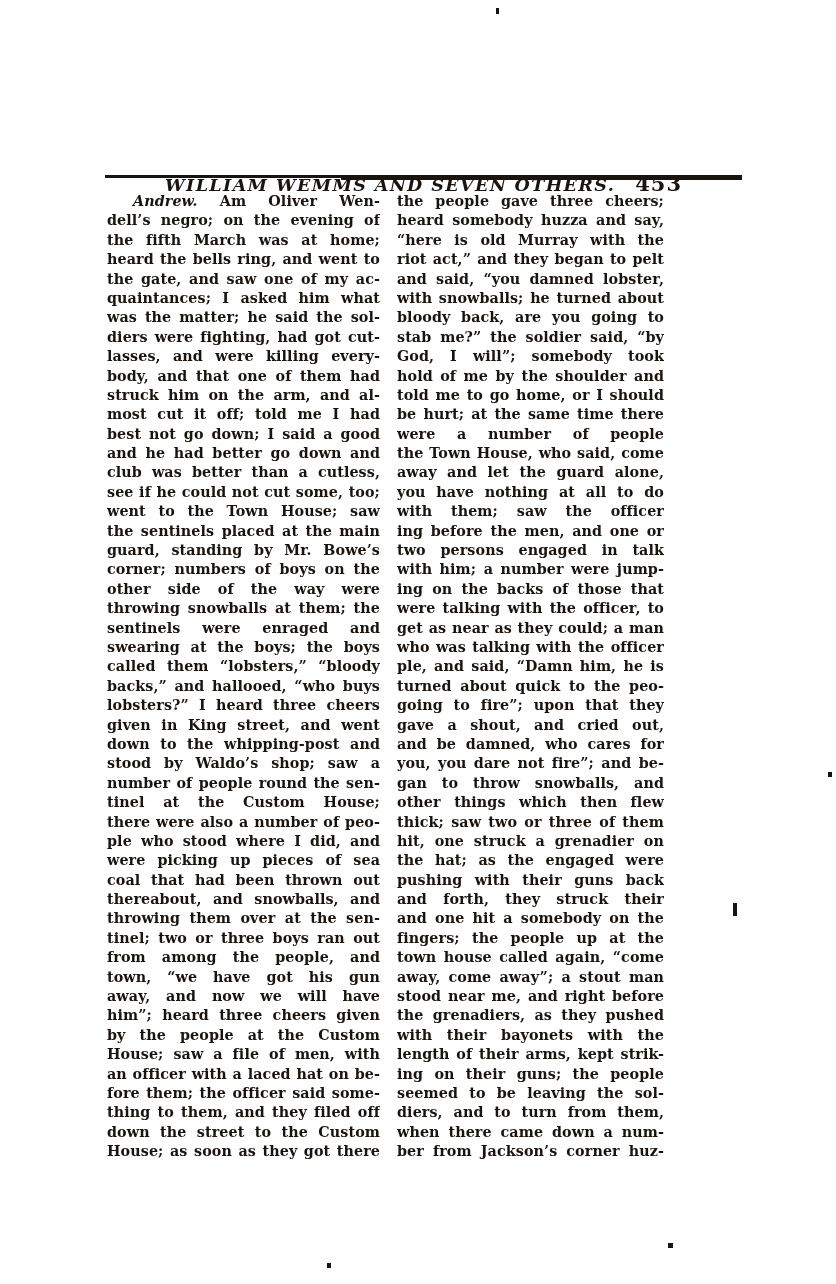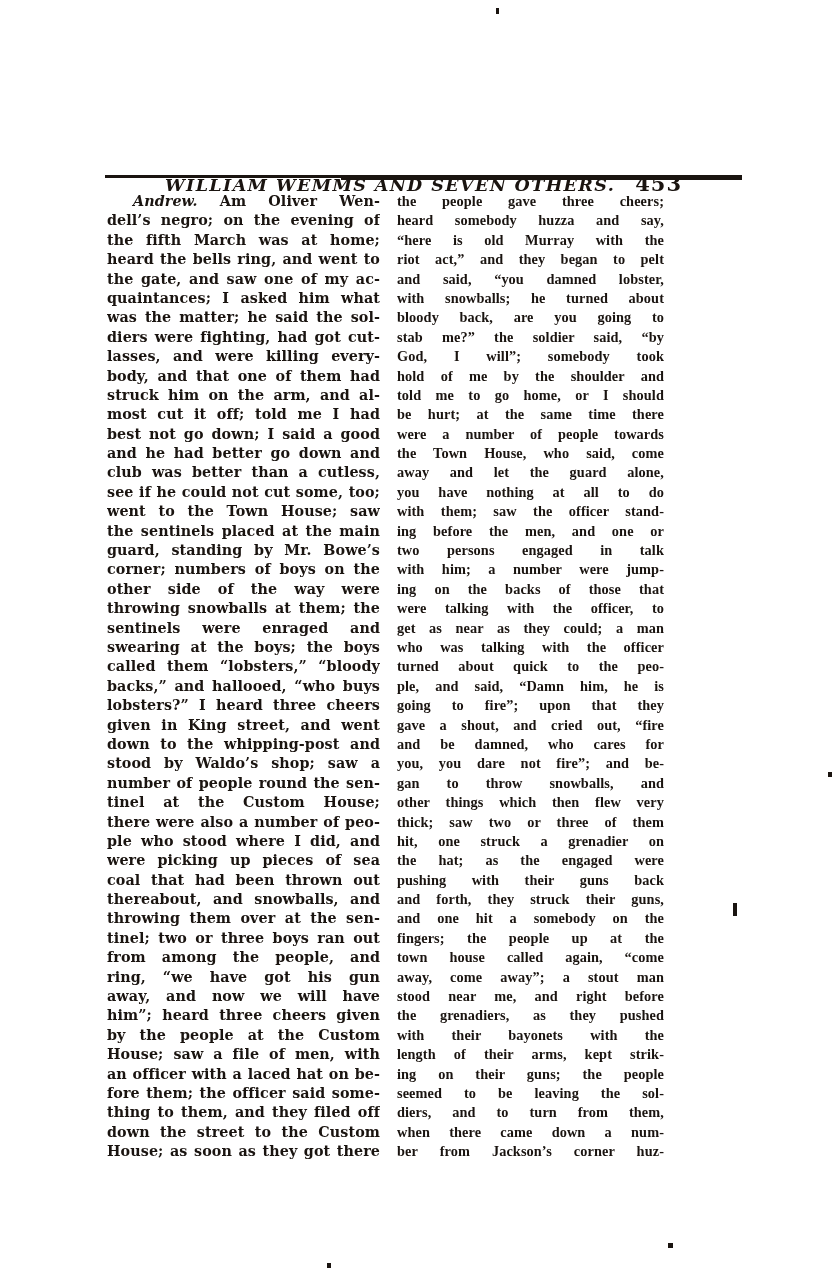--- a/index.html
+++ b/index.html
@@ -65,21 +65,21 @@
   }
   
   .column {
     position: absolute;
     top: 192px;
     font-weight: 700;
     font-size: 14.3px;
     letter-spacing: 0.1px;
   }
   #col-left  { left: 107px; width: 273px; }
-  #col-right { left: 397px; width: 267px; font-family: Liberation Serif, serif; }
+  #col-right { left: 397px; width: 267px; }
   .line {
     height: 19.4px;
     line-height: 19.4px;
     text-align: justify;
     text-align-last: justify;
     overflow: hidden;
     white-space: normal;
   }
   .line.first .indent {
     display: inline-block;
@@ -151,21 +151,21 @@
         <div class="line">number of people round the sen-</div>
         <div class="line">tinel at the Custom House;</div>
         <div class="line">there were also a number of peo-</div>
         <div class="line">ple who stood where I did, and</div>
         <div class="line">were picking up pieces of sea</div>
         <div class="line">coal that had been thrown out</div>
         <div class="line">thereabout, and snowballs, and</div>
         <div class="line">throwing them over at the sen-</div>
         <div class="line">tinel; two or three boys ran out</div>
         <div class="line">from among the people, and</div>
-        <div class="line">ring, “we have got his gun</div>
+        <div class="line">town, “we have got his gun</div>
         <div class="line">away, and now we will have</div>
         <div class="line">him”; heard three cheers given</div>
         <div class="line">by the people at the Custom</div>
         <div class="line">House; saw a file of men, with</div>
         <div class="line">an officer with a laced hat on be-</div>
         <div class="line">fore them; the officer said some-</div>
         <div class="line">thing to them, and they filed off</div>
         <div class="line">down the street to the Custom</div>
         <div class="line">House; as soon as they got there</div>
       </div>
@@ -190,22 +190,22 @@
         <div class="line">away and let the guard alone,</div>
         <div class="line">you have nothing at all to do</div>
         <div class="line">with them; saw the officer stand-</div>
         <div class="line">ing before the men, and one or</div>
         <div class="line">two persons engaged in talk</div>
         <div class="line">with him; a number were jump-</div>
         <div class="line">ing on the backs of those that</div>
         <div class="line">were talking with the officer, to</div>
         <div class="line">get as near as they could; a man</div>
         <div class="line">who was talking with the officer</div>
+        <div class="line">ple, and said, “Damn him, he is</div>
         <div class="line">turned about quick to the peo-</div>
-        <div class="line">ple, and said, “Damn him, he is</div>
         <div class="line">going to fire”; upon that they</div>
         <div class="line">gave a shout, and cried out, “fire</div>
         <div class="line">and be damned, who cares for</div>
         <div class="line">you, you dare not fire”; and be-</div>
         <div class="line">gan to throw snowballs, and</div>
         <div class="line">other things which then flew very</div>
         <div class="line">thick; saw two or three of them</div>
         <div class="line">hit, one struck a grenadier on</div>
         <div class="line">the hat; as the engaged were</div>
         <div class="line">pushing with their guns back</div>

